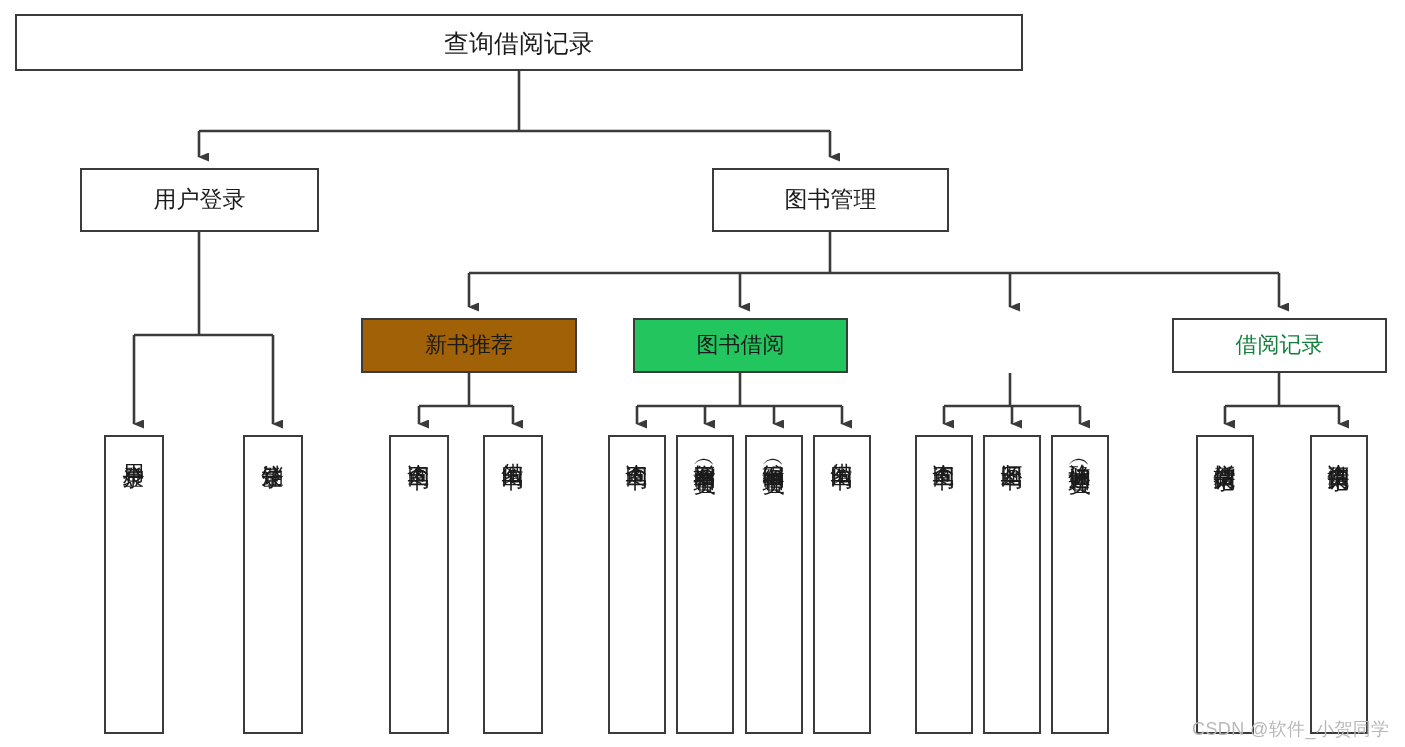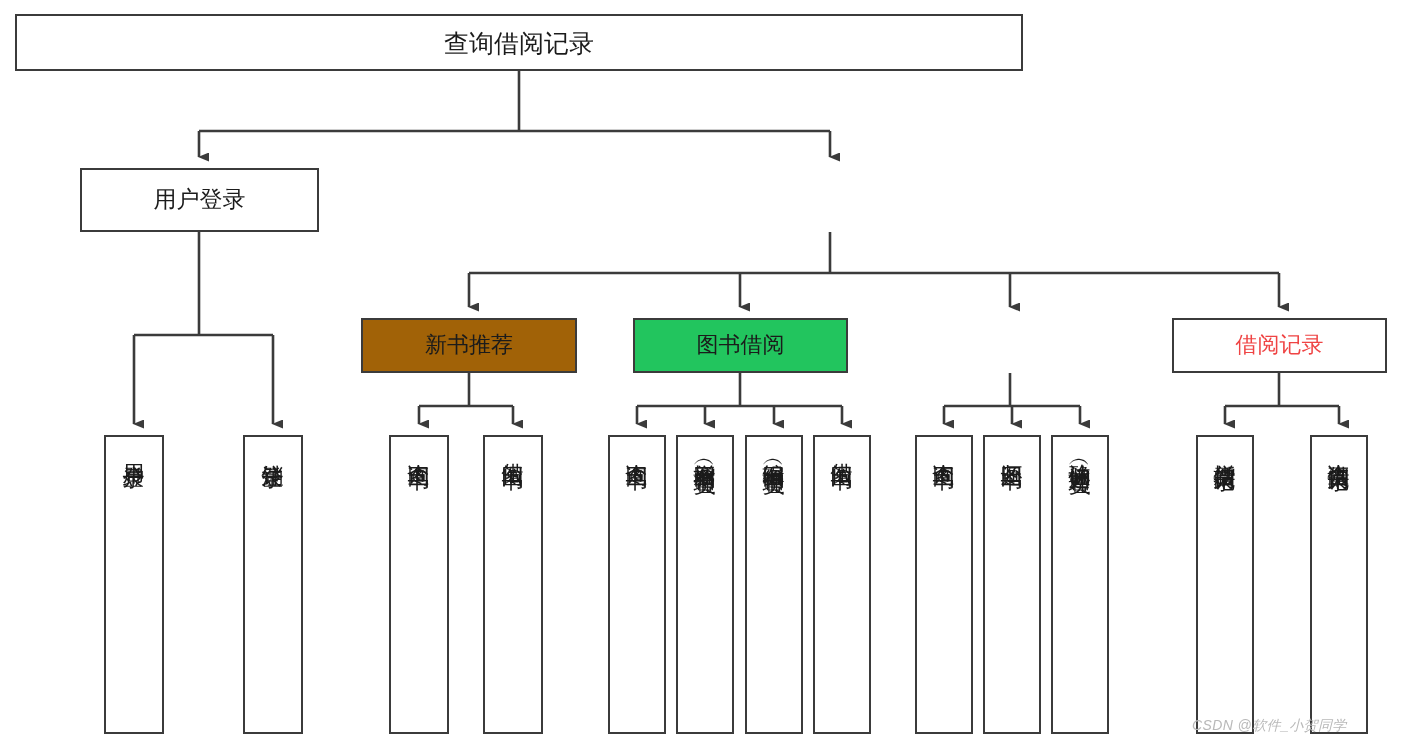--- a/index.html
+++ b/index.html
@@ -56,25 +56,24 @@
     line-height: 1.05;
   }
   .lvl0 { font-size: 25px; }
   .lvl1 { font-size: 23px; }
   .lvl2 { font-size: 22px; }
   .leaf { font-size: 22px; }
   #watermark {
     position: absolute;
     left: 1192px;
     top: 717px;
-    font-size: 14px;
+    font-size: 18px;
     color: #b9b9b9;
     white-space: nowrap;
     letter-spacing: 0.4px;
-    font-style: italic;
   }
 </style>
 </head>
 <body>
 
 <div id="diagram-root" style="background: rgb(255, 255, 255);">
 
   <svg id="edge-layer" viewBox="0 0 1405 747" xmlns="http://www.w3.org/2000/svg">
     <defs>
       <marker id="arrowhead" markerWidth="9" markerHeight="11" refX="4.5" refY="10" orient="auto" markerUnits="userSpaceOnUse">
@@ -125,28 +124,31 @@
     </g>
   </svg>
 
   <div class="node horizontal lvl0" style="left: 15px; top: 14px; width: 1008px; height: 57px; border-color: rgb(59, 59, 59); background: rgb(255, 255, 255); color: rgb(27, 27, 27);">
     <span class="label">查询借阅记录</span>
   </div>
 
   <div class="node horizontal lvl1" style="left: 80px; top: 168px; width: 239px; height: 64px; border-color: rgb(59, 59, 59); background: rgb(255, 255, 255); color: rgb(27, 27, 27);">
     <span class="label">用户登录</span>
   </div>
+  <div class="node horizontal lvl1" style="left: 712px; top: 168px; width: 237px; height: 64px; border-color: rgb(59, 59, 59); background: rgb(255, 255, 255); color: rgb(27, 27, 27);">
+    <span class="label">图书管理</span>
+  </div>
 
   <div class="node horizontal lvl2" style="left: 361px; top: 318px; width: 216px; height: 55px; border-color: rgb(59, 59, 59); background: #a16207; color: rgb(27, 27, 27); text-align: right;">
     <span class="label">新书推荐</span>
   </div>
   <div class="node horizontal lvl2" style="left: 633px; top: 318px; width: 215px; height: 55px; border-color: rgb(59, 59, 59); background: #22c55e; color: rgb(27, 27, 27);">
     <span class="label">图书借阅</span>
   </div>
-  <div class="node horizontal lvl2" style="left: 1172px; top: 318px; width: 215px; height: 55px; border-color: rgb(59, 59, 59); background: rgb(255, 255, 255); color: #ef4444;">
+  <div class="node horizontal lvl2" style="left: 1172px; top: 318px; width: 215px; height: 55px; border-color: rgb(59, 59, 59); background: rgb(255, 255, 255); color: #15803d;">
     <span class="label">借阅记录</span>
   </div>
 
   <div class="node vertical leaf" style="left: 104px; top: 435px; width: 60px; height: 299px; border-color: rgb(59, 59, 59); background: rgb(255, 255, 255); color: rgb(27, 27, 27);">
     <span class="label">用户登录</span>
   </div>
   <div class="node vertical leaf" style="left: 243px; top: 435px; width: 60px; height: 299px; border-color: rgb(59, 59, 59); background: rgb(255, 255, 255); color: rgb(27, 27, 27);">
     <span class="label">注销登录</span>
   </div>
   <div class="node vertical leaf" style="left: 389px; top: 435px; width: 60px; height: 299px; border-color: rgb(59, 59, 59); background: rgb(255, 255, 255); color: rgb(27, 27, 27);">

